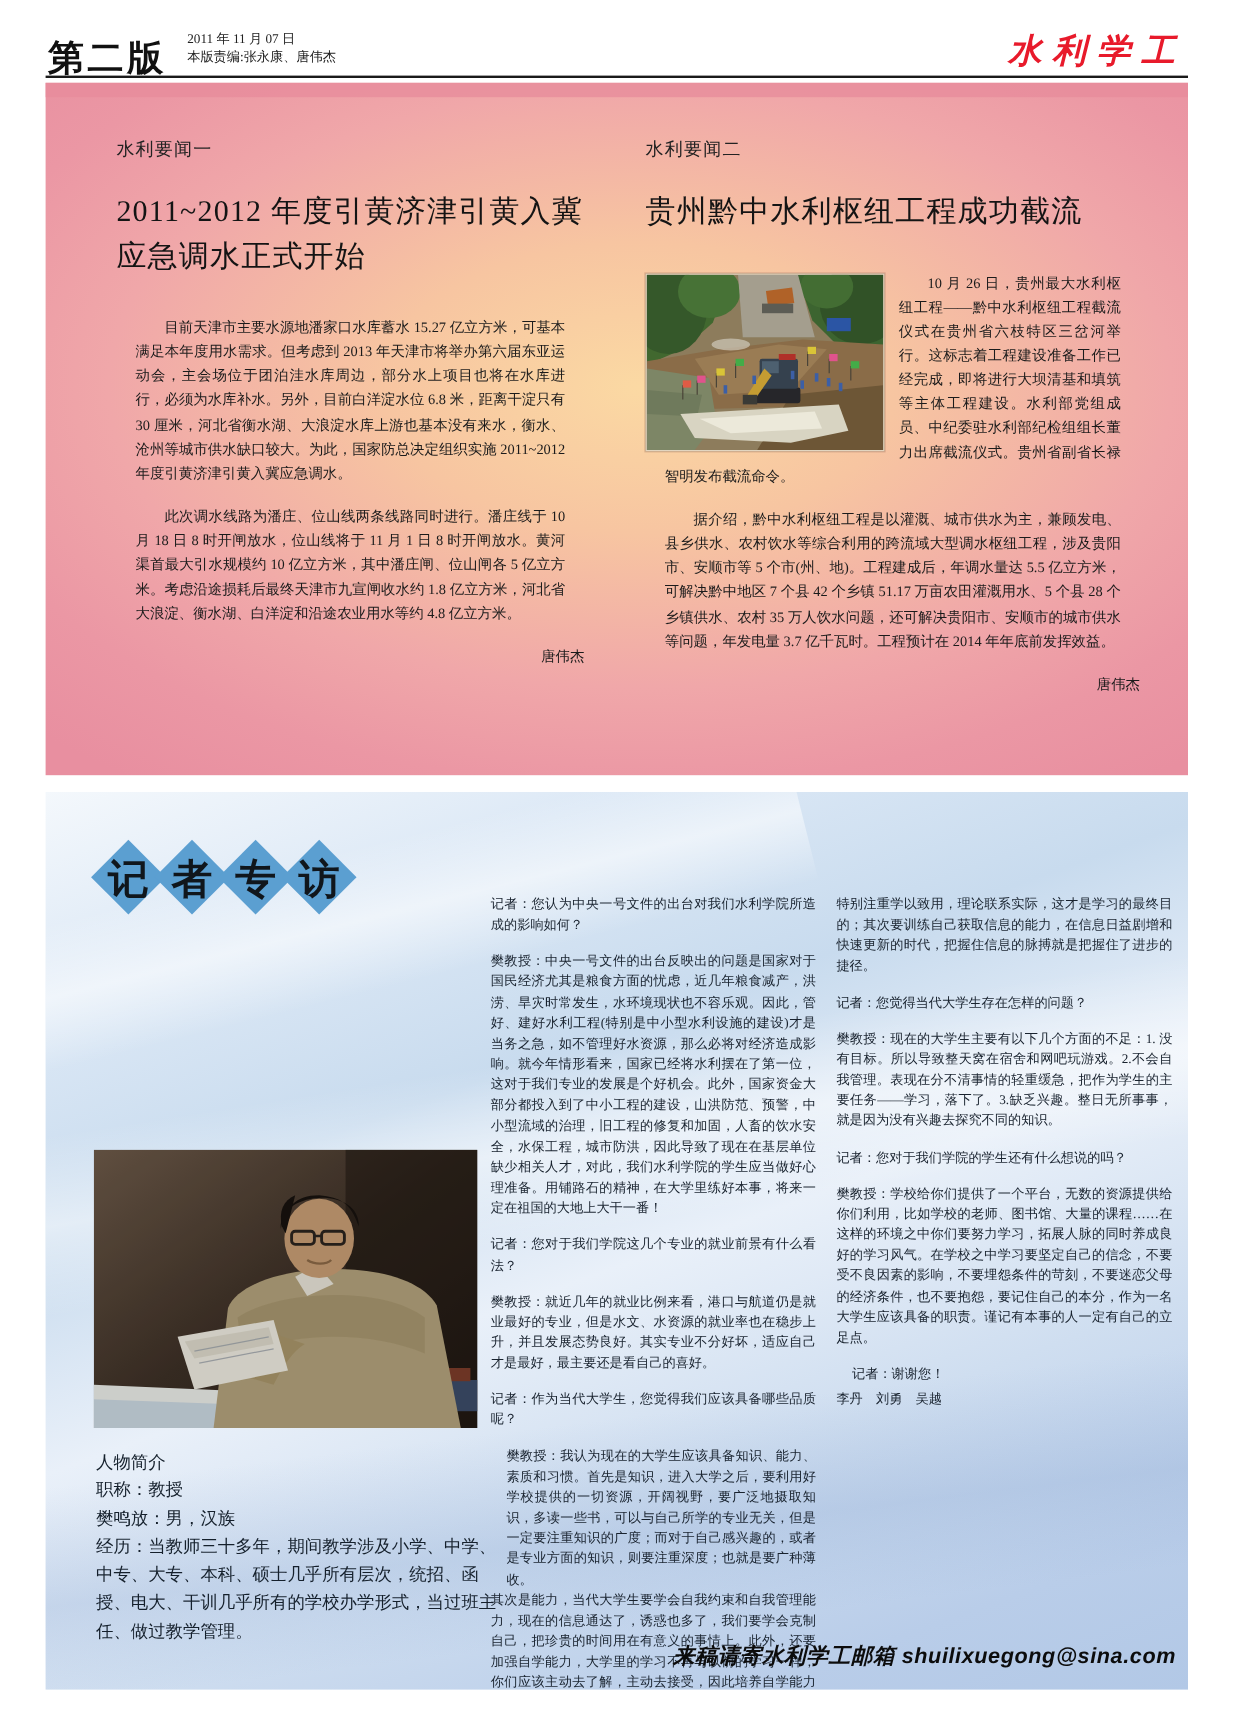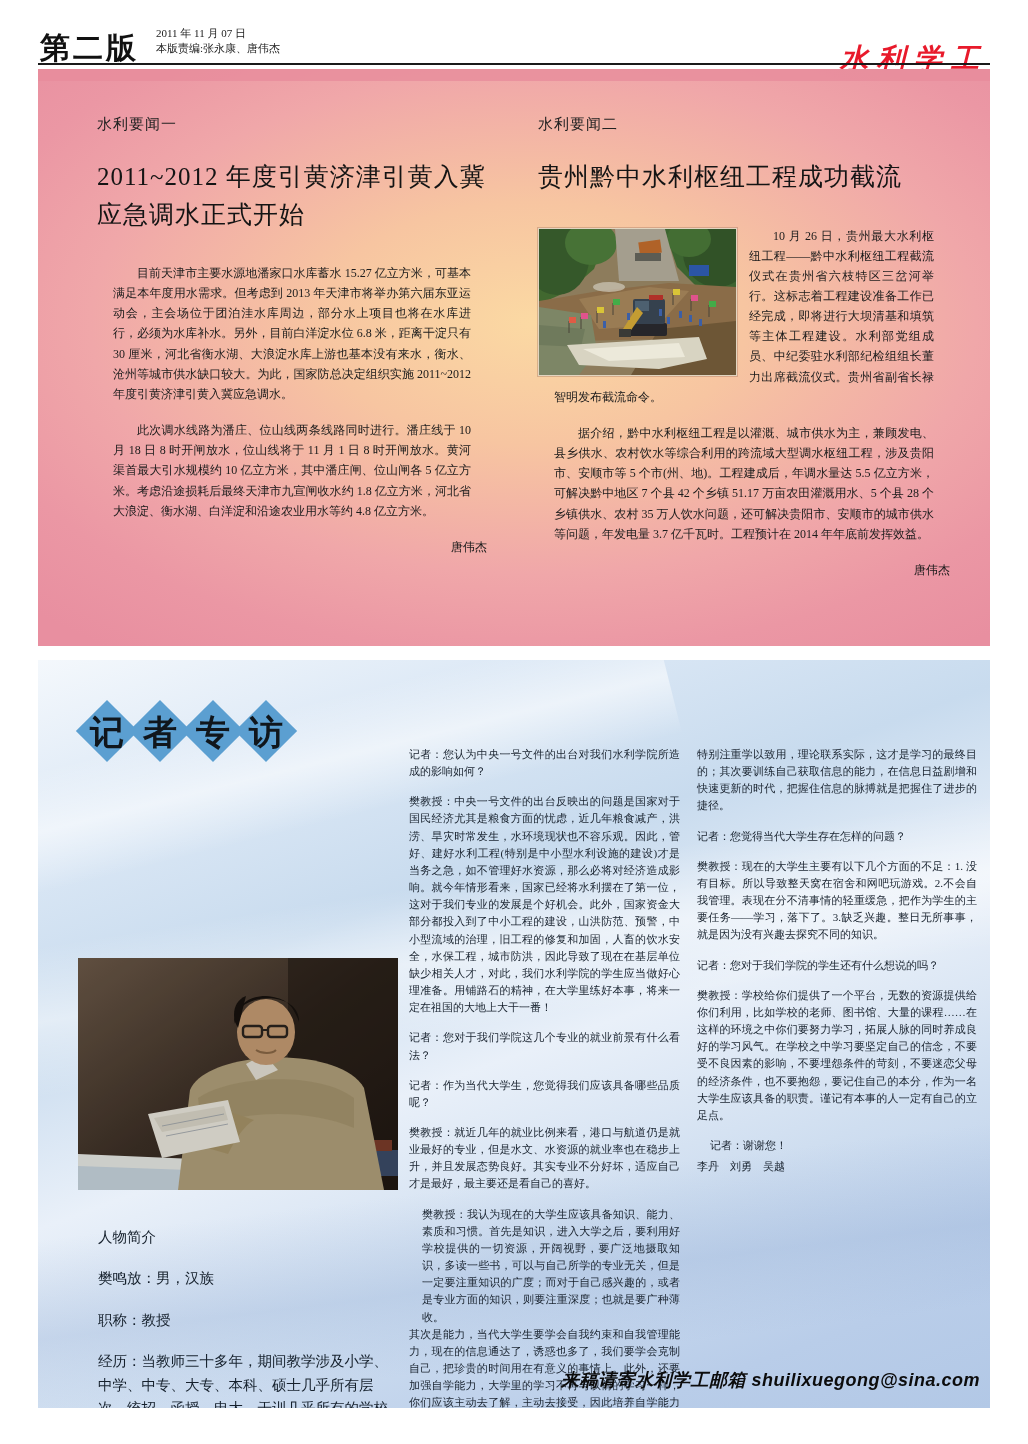--- a/index.html
+++ b/index.html
@@ -8,21 +8,21 @@
     font-family:"Liberation Serif","DejaVu Serif",serif;color:#1d1d1d;
     -webkit-font-smoothing:antialiased;overflow:hidden;
   }
   .page{position:absolute;inset:0;}
 
   
   .masthead{position:absolute;left:38px;right:38px;top:22px;height:42px;}
   .page-label{position:absolute;left:2px;top:6px;font-size:30px;letter-spacing:3px;font-weight:600;color:#111;}
   .head-meta{position:absolute;left:118px;top:4px;font-size:11px;line-height:15px;color:#222;}
   .brand{position:absolute;right:2px;top:2px;font-size:28px;font-weight:bold;font-style:italic;
-         letter-spacing:9px;color:#e81a2b;margin-top:16px;}
+         letter-spacing:9px;color:#e81a2b;}
   .head-rule{position:absolute;left:38px;right:38px;top:63px;height:2px;background:#1a1a1a;}
 
   
   .news-band{
     position:absolute;left:38px;right:38px;top:69px;height:577px;
     background:radial-gradient(ellipse 75% 70% at 52% 44%,
       #fbd9a3 0%, #f7c5a1 30%, #f0a7a9 62%, #eb97a4 82%, #e88fa0 100%);
   }
   .band-top-strip{position:absolute;left:0;right:0;top:0;height:12px;background:#e78b9b;opacity:.75;}
   .news{position:absolute;top:46px;}
@@ -60,21 +60,21 @@
   .diamond-wrap:nth-child(3){left:106px;}
   .diamond-wrap:nth-child(4){left:159px;}
   .diamond{position:absolute;left:9px;top:9px;width:44px;height:44px;background:#5b9fd1;transform:rotate(45deg);}
   .diamond-char{position:absolute;left:0;top:10px;width:62px;text-align:center;
     font-size:34px;font-weight:600;color:#10161c;letter-spacing:0;}
 
   .prof-photo{position:absolute;left:40px;top:298px;width:320px;height:232px;overflow:hidden;}
   .prof-photo svg{display:block;width:100%;height:100%;}
 
   .profile{position:absolute;left:42px;top:548px;width:336px;font-size:14.5px;line-height:1.62;color:#15202c;}
-  .profile div{margin:18px;}
+  .profile div{margin:0;}
 
   .qa-col{position:absolute;top:86px;font-size:11px;line-height:1.56;text-align:justify;color:#18222e;}
   .col-mid{left:371px;width:271px;}
   .col-right{left:659px;width:280px;}
   .qa-col p{margin:0 0 13px;}
   .qa-col p.tight{margin-bottom:0;margin-left:13px;}
   .qa-byline{text-align:left;font-size:11px;margin-top:4px;color:#18222e;}
 
   .footer-note{
     position:absolute;right:10px;bottom:16px;
@@ -234,31 +234,31 @@
         <g stroke="#9aa0a8" stroke-width="1" opacity=".8">
           <line x1="84" y1="168" x2="146" y2="156"></line>
           <line x1="88" y1="178" x2="150" y2="166"></line>
         </g>
         <rect width="320" height="232" fill="#000" opacity="0.12"></rect>
       </svg>
     </div>
 
     <div class="profile">
       <div>人物简介</div>
+      <div>职称：教授</div>
       <div>樊鸣放：男，汉族</div>
-      <div>职称：教授</div>
       <div>经历：当教师三十多年，期间教学涉及小学、中学、中专、大专、本科、硕士几乎所有层次，统招、函授、电大、干训几乎所有的学校办学形式，当过班主任、做过教学管理。</div>
     </div>
 
     <div class="qa-col col-mid">
       <p>记者：您认为中央一号文件的出台对我们水利学院所造成的影响如何？</p>
       <p>樊教授：中央一号文件的出台反映出的问题是国家对于国民经济尤其是粮食方面的忧虑，近几年粮食减产，洪涝、旱灾时常发生，水环境现状也不容乐观。因此，管好、建好水利工程(特别是中小型水利设施的建设)才是当务之急，如不管理好水资源，那么必将对经济造成影响。就今年情形看来，国家已经将水利摆在了第一位，这对于我们专业的发展是个好机会。此外，国家资金大部分都投入到了中小工程的建设，山洪防范、预警，中小型流域的治理，旧工程的修复和加固，人畜的饮水安全，水保工程，城市防洪，因此导致了现在在基层单位缺少相关人才，对此，我们水利学院的学生应当做好心理准备。用铺路石的精神，在大学里练好本事，将来一定在祖国的大地上大干一番！</p>
       <p>记者：您对于我们学院这几个专业的就业前景有什么看法？</p>
+      <p>樊教授：就近几年的就业比例来看，港口与航道仍是就业最好的专业，但是水文、水资源的就业率也在稳步上升，并且发展态势良好。其实专业不分好坏，适应自己才是最好，最主要还是看自己的喜好。</p>
       <p>记者：作为当代大学生，您觉得我们应该具备哪些品质呢？</p>
-      <p>樊教授：就近几年的就业比例来看，港口与航道仍是就业最好的专业，但是水文、水资源的就业率也在稳步上升，并且发展态势良好。其实专业不分好坏，适应自己才是最好，最主要还是看自己的喜好。</p>
       <p class="tight">樊教授：我认为现在的大学生应该具备知识、能力、素质和习惯。首先是知识，进入大学之后，要利用好学校提供的一切资源，开阔视野，要广泛地摄取知识，多读一些书，可以与自己所学的专业无关，但是一定要注重知识的广度；而对于自己感兴趣的，或者是专业方面的知识，则要注重深度；也就是要广种薄收。</p>
       <p>其次是能力，当代大学生要学会自我约束和自我管理能力，现在的信息通达了，诱惑也多了，我们要学会克制自己，把珍贵的时间用在有意义的事情上。此外，还要加强自学能力，大学里的学习不再与以前的学习一样，你们应该主动去了解，主动去接受，因此培养自学能力就是十分重要的一个方面。创新也是我们需要具备的品质，我们要改变自己的思维方式，比如说逆向思维、跳跃思维、联想思维、综合思维能力。要</p>
     </div>
 
     <div class="qa-col col-right">
       <p>特别注重学以致用，理论联系实际，这才是学习的最终目的；其次要训练自己获取信息的能力，在信息日益剧增和快速更新的时代，把握住信息的脉搏就是把握住了进步的捷径。</p>
       <p>记者：您觉得当代大学生存在怎样的问题？</p>
       <p>樊教授：现在的大学生主要有以下几个方面的不足：1. 没有目标。所以导致整天窝在宿舍和网吧玩游戏。2.不会自我管理。表现在分不清事情的轻重缓急，把作为学生的主要任务——学习，落下了。3.缺乏兴趣。整日无所事事，就是因为没有兴趣去探究不同的知识。</p>
       <p>记者：您对于我们学院的学生还有什么想说的吗？</p>
       <p>樊教授：学校给你们提供了一个平台，无数的资源提供给你们利用，比如学校的老师、图书馆、大量的课程……在这样的环境之中你们要努力学习，拓展人脉的同时养成良好的学习风气。在学校之中学习要坚定自己的信念，不要受不良因素的影响，不要埋怨条件的苛刻，不要迷恋父母的经济条件，也不要抱怨，要记住自己的本分，作为一名大学生应该具备的职责。谨记有本事的人一定有自己的立足点。</p>

